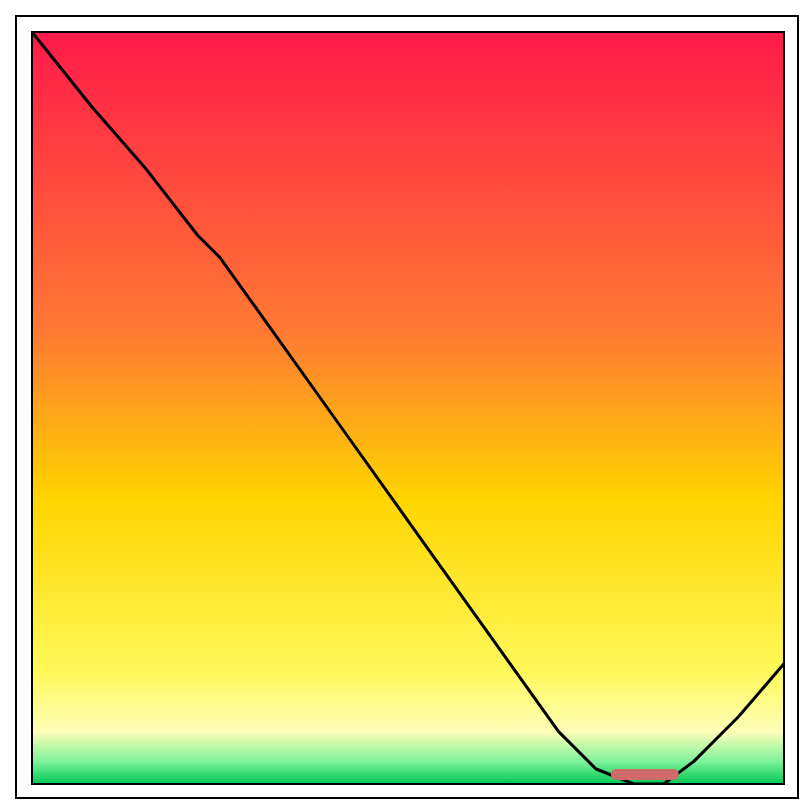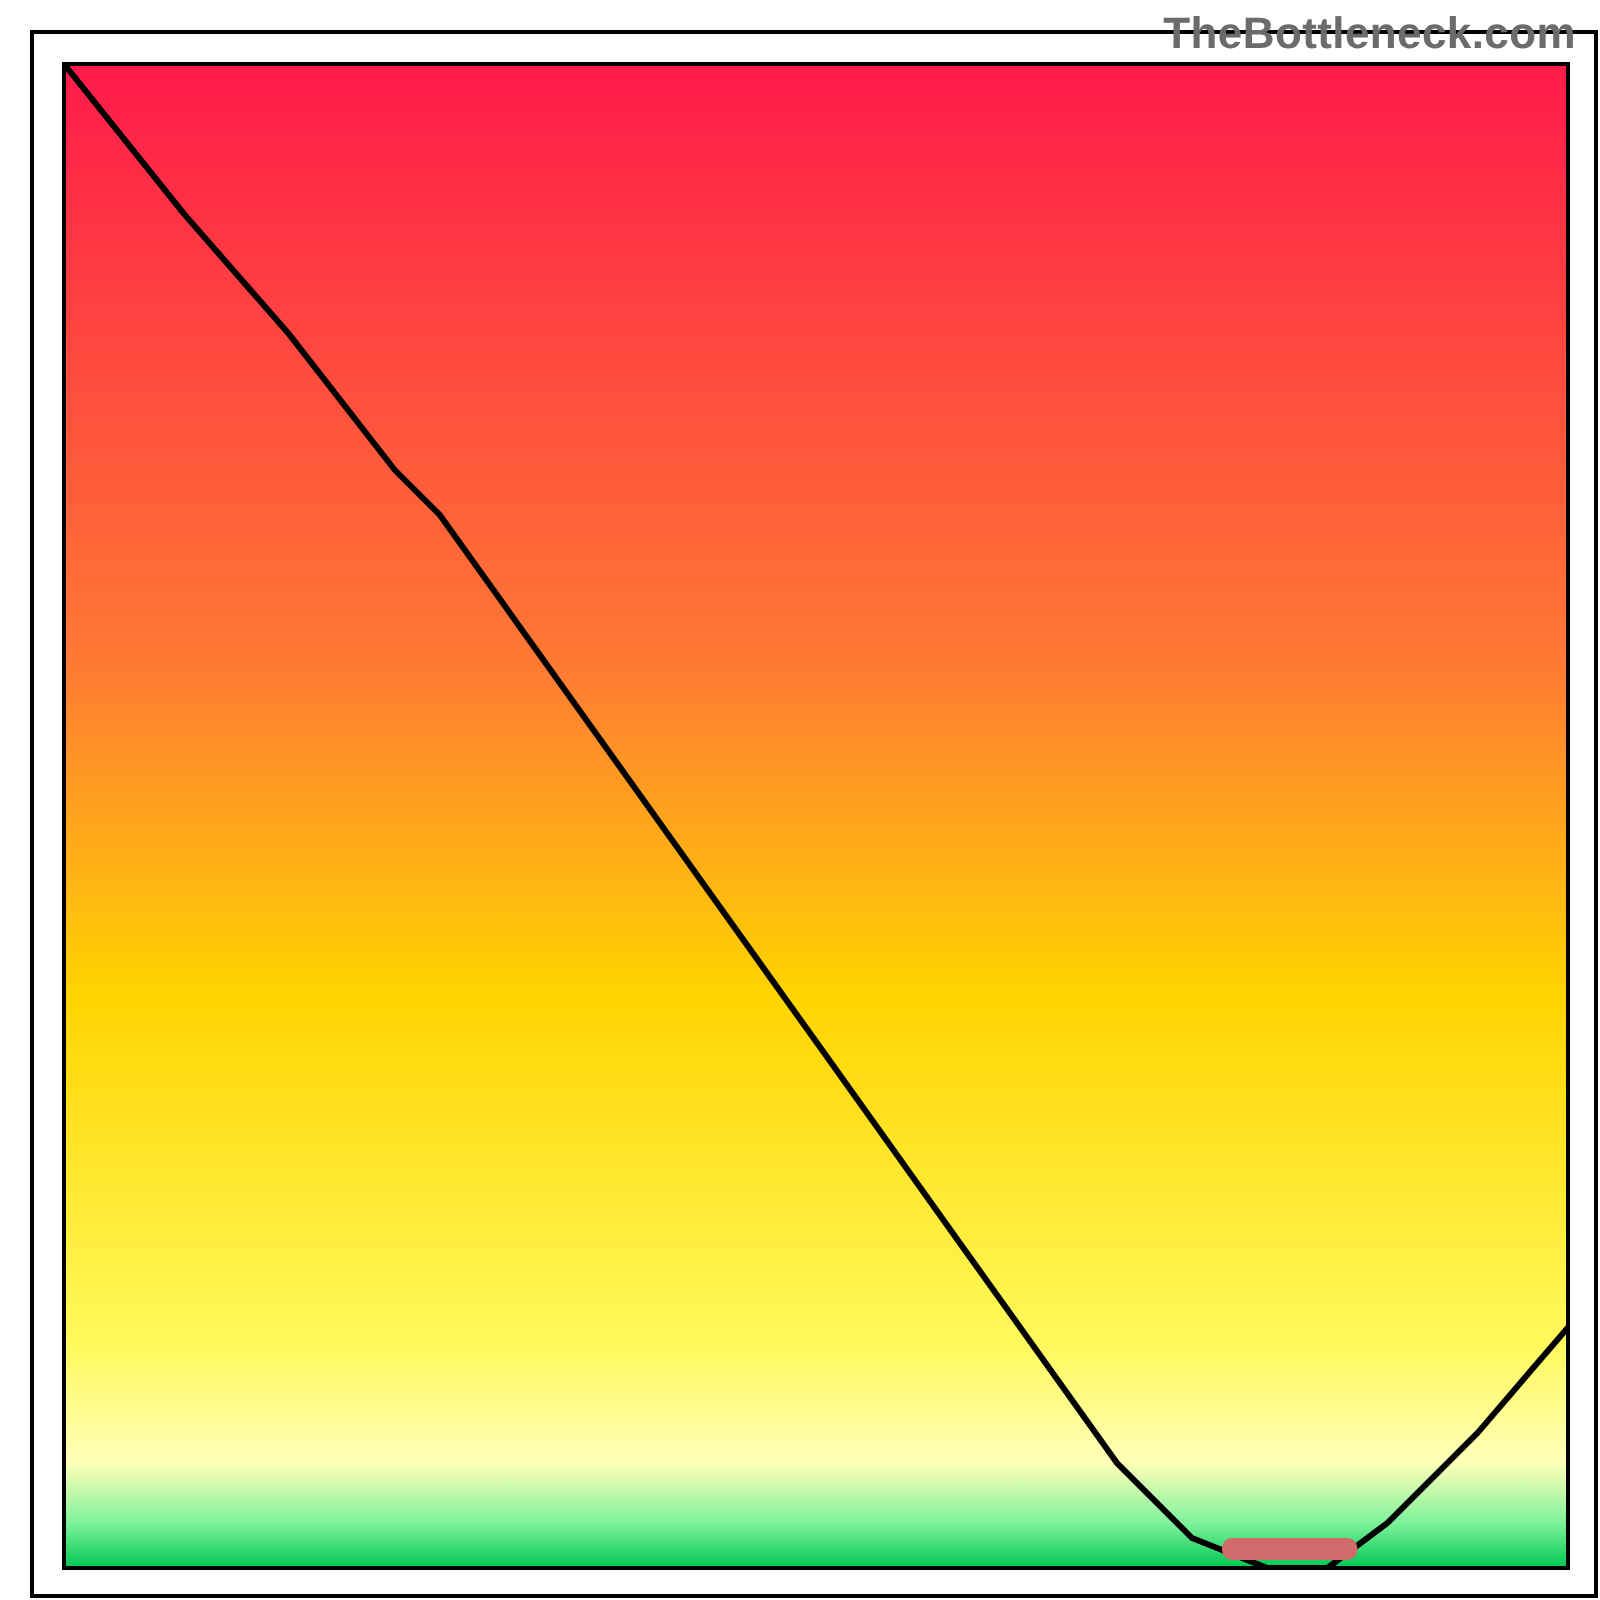--- a/index.html
+++ b/index.html
@@ -30,21 +30,20 @@
     position: absolute;
     left: 0;
     top: 0;
   }
 </style>
 </head>
 <body>
 
 <div class="frame">
 
-  <div class="watermark">TheBottleneck.com</div>
 
   <svg id="chart-svg" width="800" height="800" viewBox="0 0 800 800">
     <defs>
       <linearGradient id="bg-grad" x1="0" y1="0" x2="0" y2="1">
           <stop offset="0.0%" stop-color="#ff1a4a"></stop>
           <stop offset="40.0%" stop-color="#ff7a33"></stop>
           <stop offset="62.0%" stop-color="#ffd400"></stop>
           <stop offset="85.0%" stop-color="#fff95a"></stop>
           <stop offset="93.0%" stop-color="#ffffb8"></stop>
           <stop offset="97.0%" stop-color="#7ef29a"></stop>

